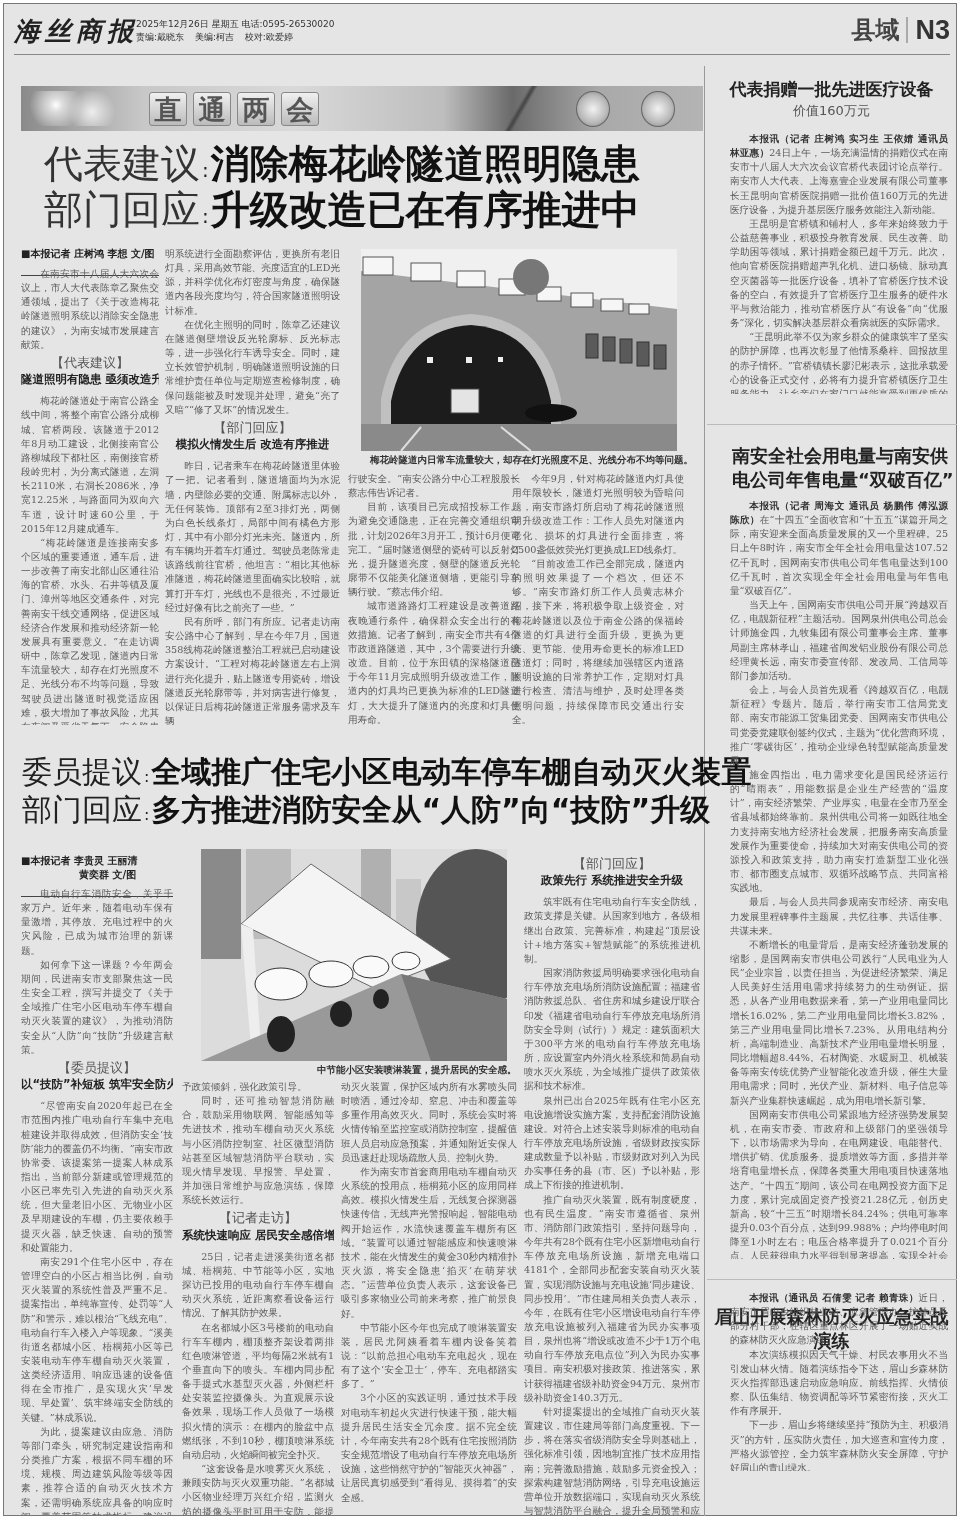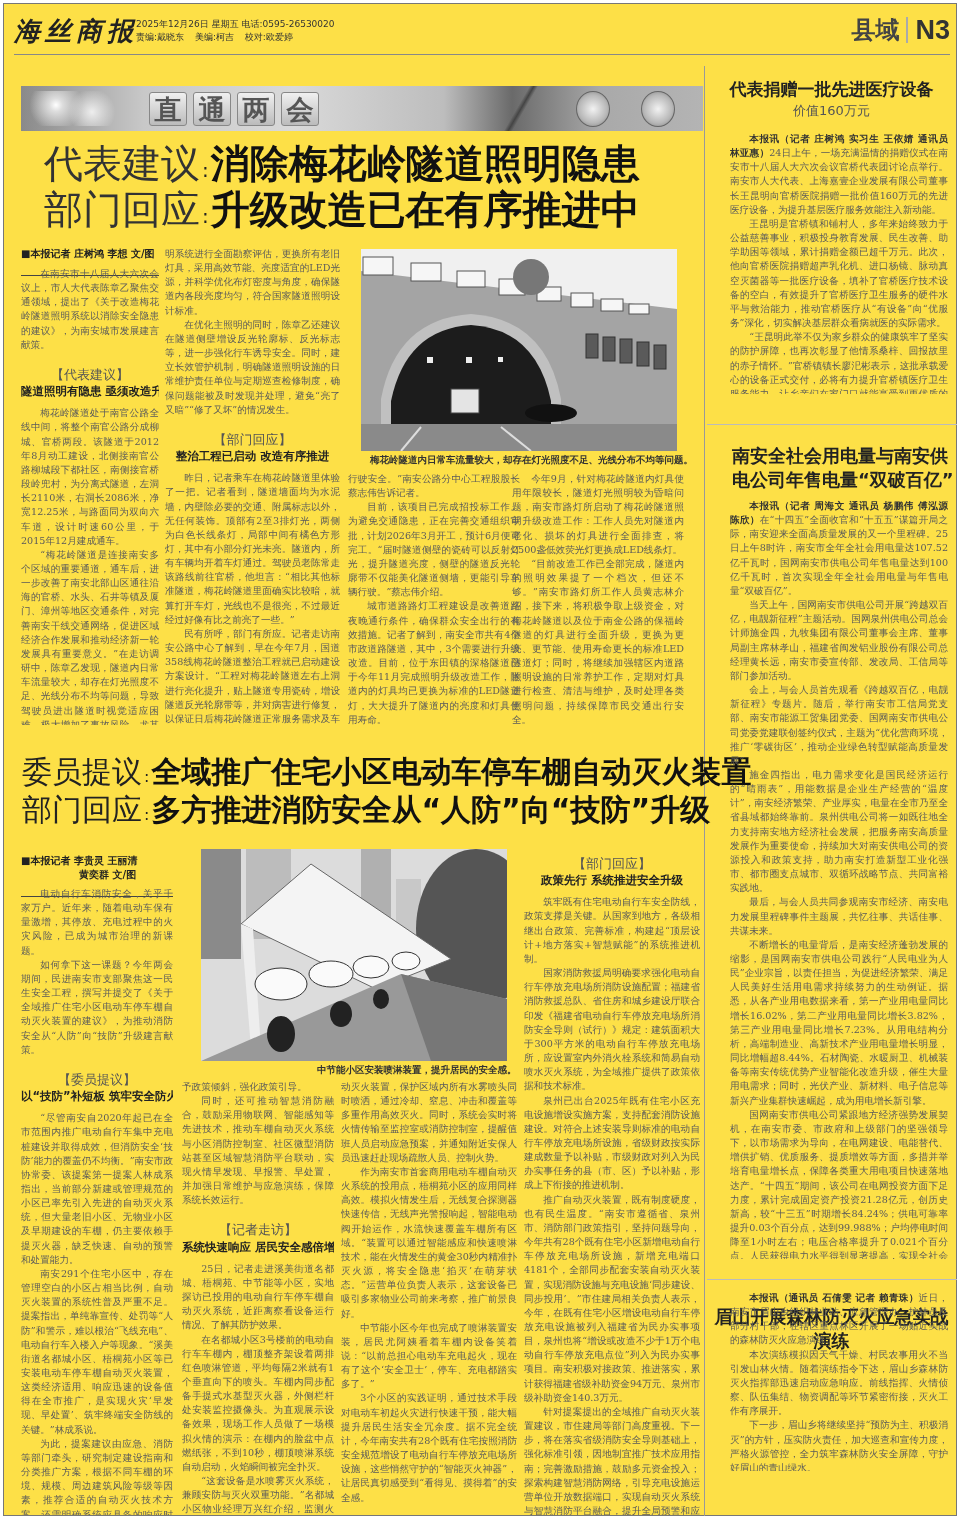--- a/index.html
+++ b/index.html
@@ -1,18 +1,18 @@
 <!DOCTYPE html>
 <html><head>
 <meta charset="utf-8">
 <style>
   * { box-sizing: border-box; margin: 0; padding: 0; }
   html, body { width: 960px; height: 1519px; background: #fff; overflow: hidden; }
   body { font-family: "DejaVu Sans", "Liberation Sans", sans-serif; color: #222; position: relative; }
-  .page { position: absolute; left: 3px; top: 3px; width: 954px; height: 1513px; border: 1px solid #777; background: #fde047; }
+  .page { position: absolute; left: 3px; top: 3px; width: 954px; height: 1513px; border: 1px solid #777; background: #e5e5e5; }
 
   
   .masthead { position: absolute; left: 0; top: 0; width: 954px; height: 62px; }
   .logo { position: absolute; left: 10px; top: 10px; font-family: "DejaVu Serif", serif; font-size: 26px; font-weight: bold; letter-spacing: 5px; color: #222; font-style: italic; }
   .meta { position: absolute; left: 132px; top: 14px; font-size: 9px; line-height: 13px; color: #333; }
   .meta-line2 span { margin-right: 8px; }
   .mast-rule { position: absolute; left: 10px; top: 50px; width: 936px; height: 1px; background: #888; }
   .section-tag { position: absolute; right: 8px; top: 10px; font-size: 24px; font-weight: bold; color: #444; display: flex; align-items: center; }
   .section-tag .sep { width: 2px; height: 26px; background: #aaa; margin: 0 7px; }
   .section-tag .num { font-family: "Liberation Sans", sans-serif; font-weight: bold; font-size: 27px; color: #333; }
@@ -32,21 +32,21 @@
   .headline .main { font-family: "DejaVu Serif", serif; font-weight: bold; color: #111; }
   .headline2 { position: absolute; left: 18px; font-size: 30px; line-height: 32px; white-space: nowrap; color: #222; }
   .headline2 .main { font-weight: bold; color: #111; }
   .headline2 .colon { font-size: 16px; margin: 0 2px; }
 
   
   .col { position: absolute; font-family: "DejaVu Serif", serif; font-size: 9.6px; line-height: 14.15px; color: #5a5a5a; text-align: justify; overflow: hidden; }
   .col p { text-indent: 2em; }
   .col b { color: #333; }
   .byline { position: absolute; font-size: 10px; font-weight: bold; color: #222; border-bottom: 1px solid #444; padding-bottom: 14px; }
-  .subhead-tag { text-align: center; font-size: 13px; color: #555; margin-top: 16px; text-indent: 0; }
+  .subhead-tag { text-align: center; font-size: 13px; color: #555; margin-top: 4px; text-indent: 0; }
   .subhead { text-align: center; font-family: "DejaVu Sans", sans-serif; font-size: 11.5px; font-weight: bold; color: #222; margin: 2px 0 8px; text-indent: 0; white-space: nowrap; }
 
   
   .photo { position: absolute; overflow: hidden; }
   .caption { position: absolute; font-size: 9.5px; font-weight: bold; color: #333; white-space: nowrap; }
 
   
   .rcol-divider { position: absolute; left: 700px; top: 62px; width: 1px; height: 1450px; background: #999; }
   .rhead { position: absolute; left: 705px; width: 245px; text-align: center; color: #222; font-weight: bold; }
   .rsub { position: absolute; left: 705px; width: 245px; text-align: center; color: #555; font-size: 13px; }
@@ -104,21 +104,21 @@
     <div class="subhead">隧道照明有隐患 亟须改造升级</div>
     <p>梅花岭隧道处于南官公路全线中间，将整个南官公路分成柳城、官桥两段。该隧道于2012年8月动工建设，北侧接南官公路柳城段下都社区，南侧接官桥段岭兜村，为分离式隧道，左洞长2110米，右洞长2086米，净宽12.25米，与路面同为双向六车道，设计时速60公里，于2015年12月建成通车。</p>
     <p>“梅花岭隧道是连接南安多个区域的重要通道，通车后，进一步改善了南安北部山区通往沿海的官桥、水头、石井等镇及厦门、漳州等地区交通条件，对完善南安干线交通网络，促进区域经济合作发展和推动经济新一轮发展具有重要意义。”在走访调研中，陈章乙发现，隧道内日常车流量较大，却存在灯光照度不足、光线分布不均等问题，导致驾驶员进出隧道时视觉适应困难，极大增加了事故风险，尤其在夜间及恶劣天气下，安全隐患更为突出。</p>
 
   </div>
 
   <div class="col" style="left:161px; top:243px; width:175px; height:478px;">
     <p style="text-indent:0">明系统进行全面勘察评估，更换所有老旧灯具，采用高效节能、亮度适宜的LED光源，并科学优化布灯密度与角度，确保隧道内各段亮度均匀，符合国家隧道照明设计标准。</p>
     <p>在优化主照明的同时，陈章乙还建议在隧道侧壁增设反光轮廓标、反光标志等，进一步强化行车诱导安全。同时，建立长效管护机制，明确隧道照明设施的日常维护责任单位与定期巡查检修制度，确保问题能被及时发现并处理，避免“亮了又暗”“修了又坏”的情况发生。</p>
     <div class="subhead-tag">【部门回应】</div>
-    <div class="subhead">整治工程已启动 改造有序推进</div>
+    <div class="subhead">模拟火情发生后 改造有序推进</div>
     <p>昨日，记者乘车在梅花岭隧道里体验了一把。记者看到，隧道墙面均为水泥墙，内壁除必要的交通、附属标志以外，无任何装饰。顶部有2至3排灯光，两侧为白色长线条灯，局部中间有橘色方形灯，其中有小部分灯光未亮。隧道内，所有车辆均开着车灯通过。驾驶员老陈常走该路线前往官桥，他坦言：“相比其他标准隧道，梅花岭隧道里面确实比较暗，就算打开车灯，光线也不是很亮，不过最近经过好像有比之前亮了一些。”</p>
     <p>民有所呼，部门有所应。记者走访南安公路中心了解到，早在今年7月，国道358线梅花岭隧道整治工程就已启动建设方案设计。“工程对梅花岭隧道左右上洞进行亮化提升，贴上隧道专用瓷砖，增设隧道反光轮廓带等，并对病害进行修复，以保证日后梅花岭隧道正常服务需求及车辆</p>
   </div>
 
   <div class="photo" style="left:357px; top:245px; width:316px; height:202px;">
     <svg width="316" height="202" viewBox="0 0 316 202">
       <rect width="316" height="202" fill="#e8e8e8"></rect>
       <rect y="0" width="316" height="60" fill="#f0f0f0"></rect>
       <polygon points="0,22 316,60 316,202 0,202" fill="#a4a4a4"></polygon>
       <g fill="#f6f6f6" stroke="#555" stroke-width="1">

